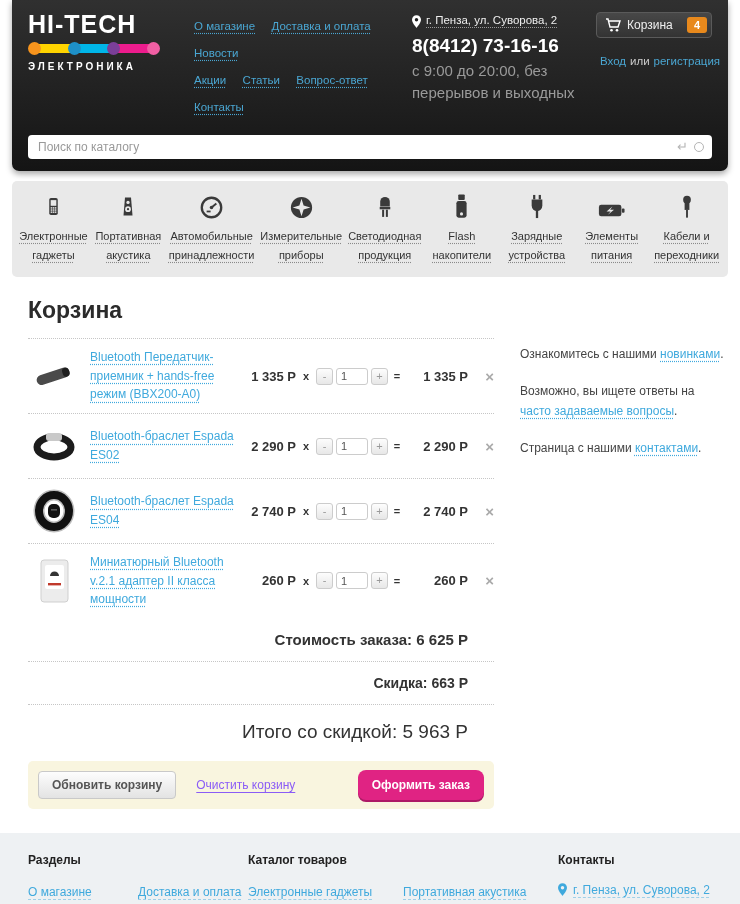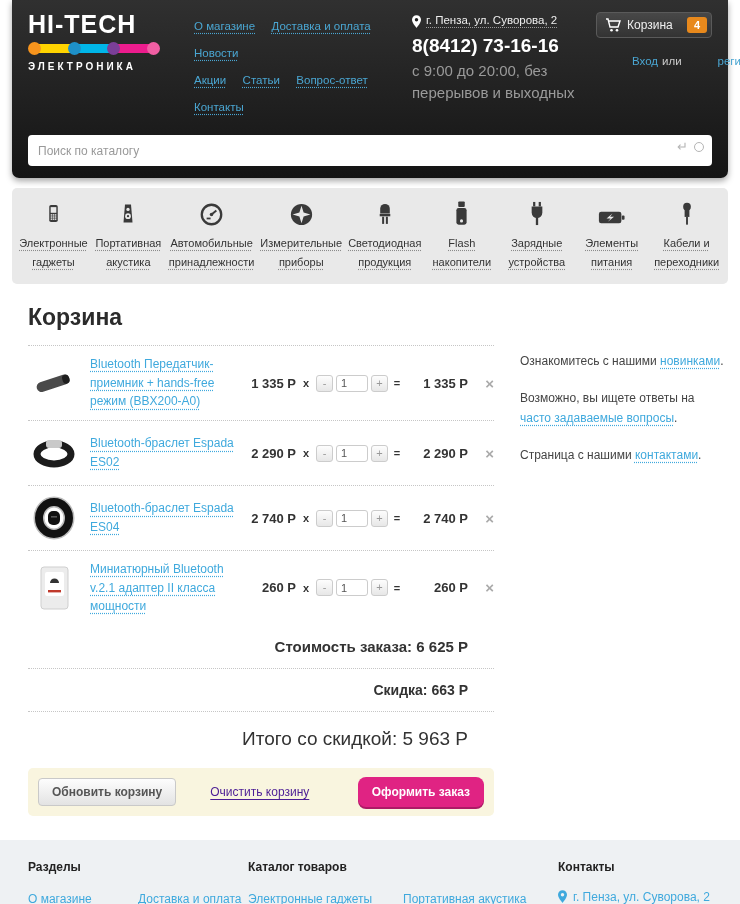--- a/index.html
+++ b/index.html
@@ -38,24 +38,24 @@
   .hdr-right { margin-left:auto; width:116px; flex:none; }
   .cart-btn {
     display:flex; align-items:center; gap:6px; width:116px;
     background:linear-gradient(#484848,#333); border:1px solid #5a5a5a;
     border-radius:4px; padding:4px 4px 4px 8px; cursor:pointer;
   }
   .cart-btn .lbl { color:#eee; font-size:12px; flex:1; }
   .badge { background:#e8891c; color:#fff; font-size:11px; font-weight:bold;
     border-radius:3px; padding:2px 7px; }
   .login-row { margin-top:16px; font-size:11.5px; color:#ccc; display:flex; align-items:center; gap:4px; }
-  .login-row a { color:#4aa6d2; text-decoration-style:dotted; text-underline-offset:3px;margin-left:32px; }
+  .login-row a { color:#4aa6d2; text-decoration-style:dotted; text-underline-offset:3px; }
   .search-wrap { position:relative; margin-top:11px; }
   .search-input {
-    width:100%; height:31px; border:none; border-radius:4px; background:#fff;
+    width:100%; height:24px; border:none; border-radius:4px; background:#fff;
     padding:0 44px 0 10px; font-size:12px; color:#666; outline:none;
     font-family:"Liberation Sans", sans-serif;
   }
   .search-input::placeholder { color:#999; }
   .search-icons { position:absolute; right:8px; top:4px; display:flex; gap:6px; align-items:center; color:#b5b5b5; font-size:13px; }
   .ring { width:10px; height:10px; border:1.5px solid #b5b5b5; border-radius:50%; display:inline-block; }
 
   
   .cats {
     margin:10px 12px 0; background:#e9e9e9; border-radius:5px;
@@ -82,25 +82,25 @@
     text-align:center; cursor:pointer; }
   .qinput { width:32px; height:17px; flex:none; border:1px solid #ccc; border-radius:3px;
     margin:0 3px; padding:0 4px; font-size:11px; color:#555; }
   .eq { width:18px; flex:none; text-align:center; font-size:11px; font-weight:bold; }
   .itotal { width:62px; flex:none; text-align:right; font-weight:bold; font-size:13px; }
   .remove { width:26px; flex:none; text-align:right; color:#aaa; font-size:15px; font-weight:bold; cursor:pointer; }
   .tot-row { text-align:right; padding:13px 26px 13px 0; border-bottom:1px dotted #c6c6c6; font-weight:bold; }
   .tot-sub { font-size:15px; }
   .tot-disc { font-size:14px; }
   .tot-grand { font-size:19px; border-bottom:none; padding:16px 26px 8px 0; font-weight:normal; text-align:right; }
-  .actions { margin-top:10px; background:#f9f5df; border-radius:5px; padding:9px 10px; display:flex; align-items:center;gap:14px; }
+  .actions { margin-top:10px; background:#f9f5df; border-radius:5px; padding:9px 10px; display:flex; align-items:center; }
   .btn-update { background:linear-gradient(#fdfdfd,#e3e3e3); border:1px solid #c9c9c9; border-radius:4px;
     padding:6px 13px; font-size:12px; font-weight:bold; color:#555; cursor:pointer;
     font-family:"Liberation Sans", sans-serif; }
-  .link-clear { margin-left:20px; font-size:12px; color:#4c1d95; text-decoration:underline; text-underline-offset:3px; }
+  .link-clear { margin-left:20px; font-size:12px; color:#8b5cf6; text-decoration:underline; text-underline-offset:3px; }
   .btn-checkout { margin-left:auto; background:#e02383; border:none; border-radius:8px;
     padding:8px 14px; color:#fff; font-size:12px; font-weight:bold; cursor:pointer;
     box-shadow:0 2px 0 #ad1a66; font-family:"Liberation Sans", sans-serif; }
 
   .side-col { margin-left:26px; width:205px; font-size:12px; line-height:1.65; color:#444; padding-top:48px; }
   .side-col p { margin-bottom:17px; }
   .side-col a { color:#3fa9dd; text-decoration:underline; text-decoration-style:dotted; text-underline-offset:3px; }
 
   
   .footer { margin-top:24px; background:#eef1f3; padding:20px 28px 24px; display:flex; }

